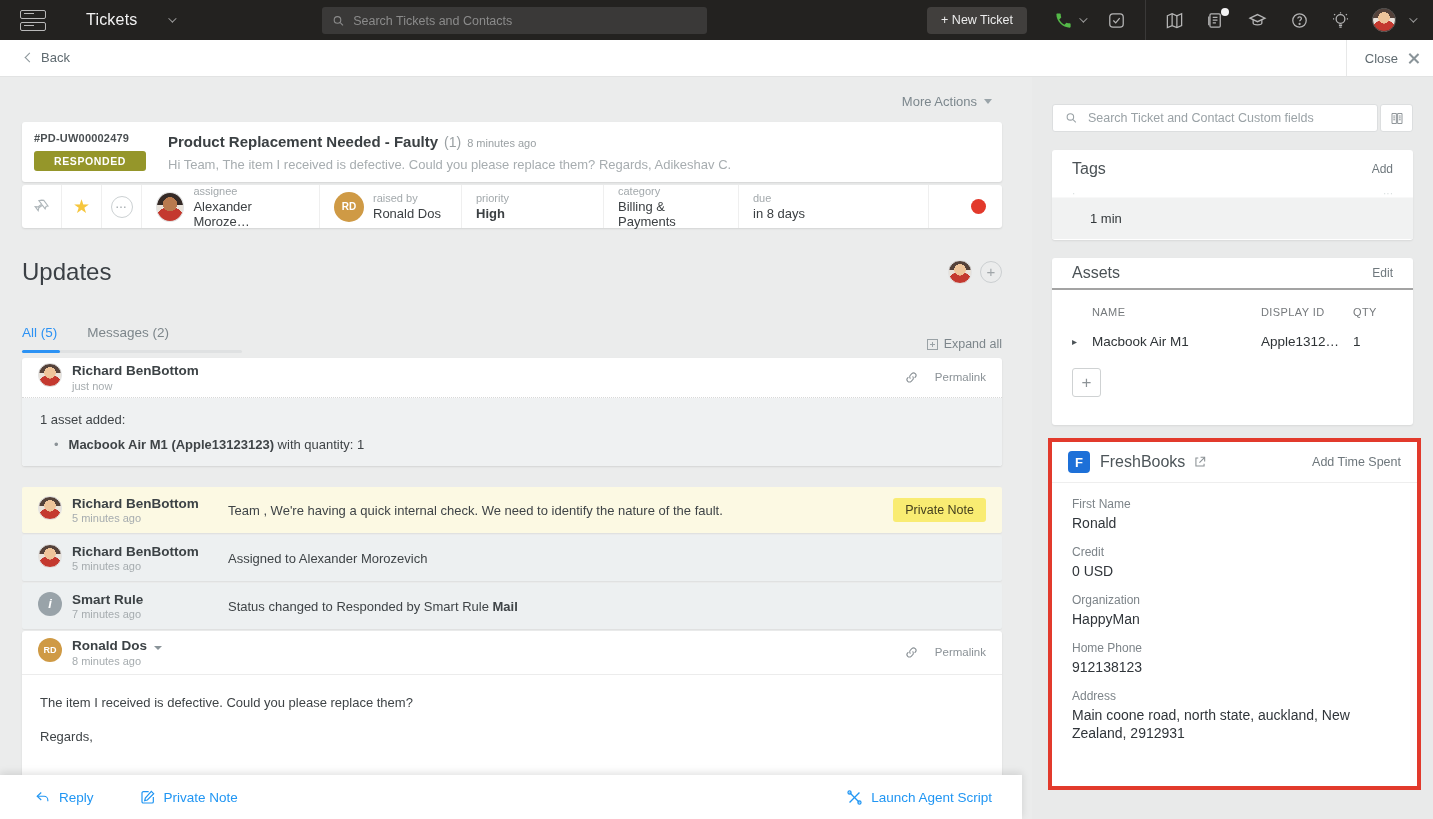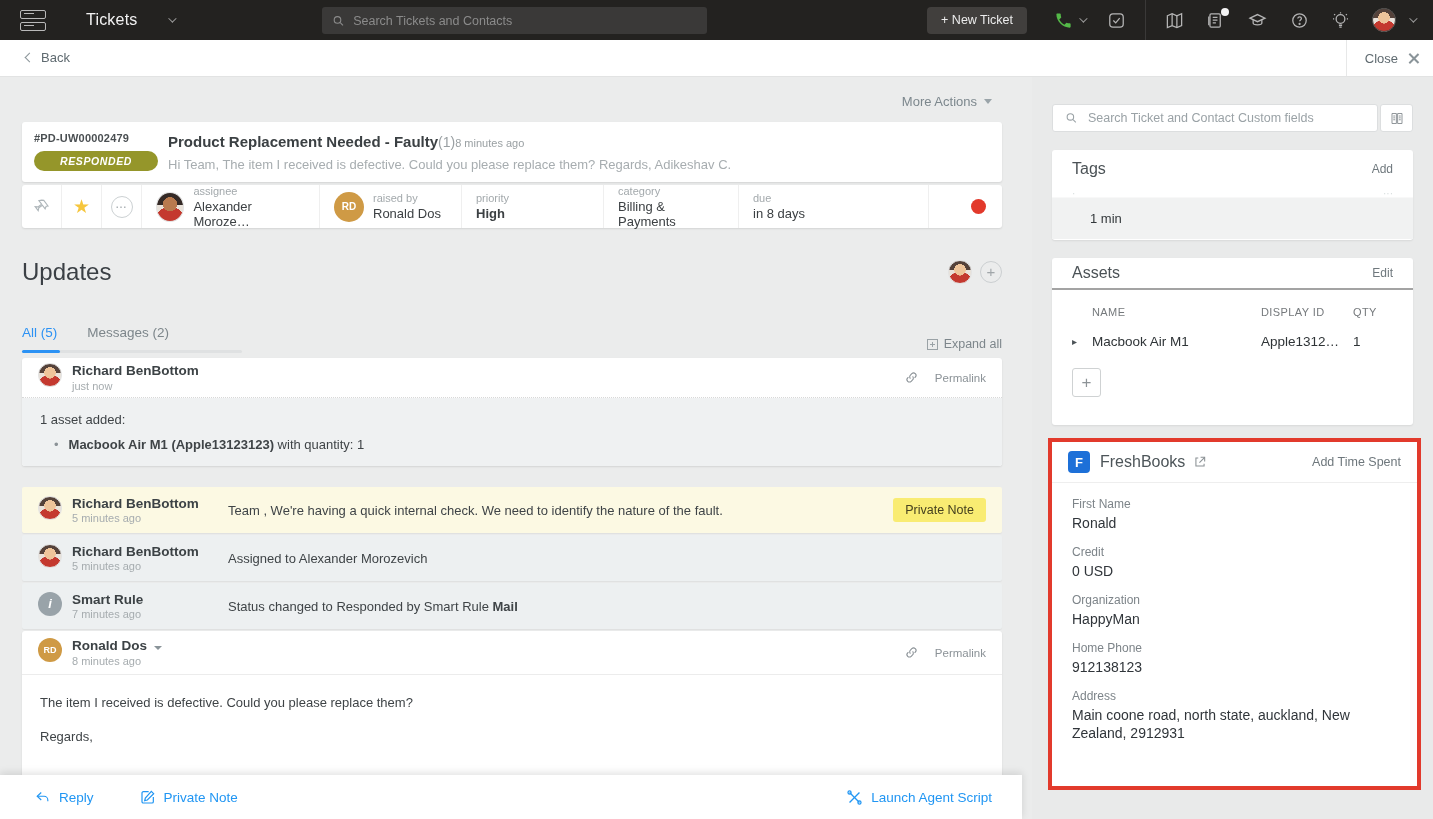--- a/index.html
+++ b/index.html
@@ -52,23 +52,23 @@
   
   .main { position:absolute; top:77px; left:0; width:1032px; bottom:0; }
   .card { background:#fff; border-radius:3px; box-shadow:0 1px 2px rgba(0,0,0,.1); }
 
   .more-actions { position:absolute; top:17px; right:40px; font-size:13px; color:#7c878d; cursor:pointer; display:flex; align-items:center; gap:7px; }
   .caret-down { width:0; height:0; border-left:4px solid transparent; border-right:4px solid transparent; border-top:5px solid #9aa4a9; }
 
   .ticket-card { position:absolute; top:45px; left:22px; width:980px; height:60px; display:flex; padding:10px 0 0 12px; }
   .ticket-idblock { width:122px; }
   .ticket-id { font-size:11px; font-weight:bold; color:#4a4f52; letter-spacing:.2px; }
-  .status-badge { margin-top:7px; background:#95962a; color:#fff; font-size:10.5px; font-weight:bold; letter-spacing:.6px; text-align:center; padding:4px 0; width:124px; border-radius:10px;font-style:italic; }
+  .status-badge { margin-top:7px; background:#95962a; color:#fff; font-size:10.5px; font-weight:bold; letter-spacing:.6px; text-align:center; padding:4px 0; width:112px; border-radius:3px; }
   .ticket-main { padding-left:12px; padding-top:1px; }
-  .ticket-titlerow { display:flex; align-items:baseline; }
+  .ticket-titlerow { display:flex; align-items:baseline; gap:6px; }
   .ticket-title { font-size:15px; font-weight:bold; color:#3b4043; }
   .ticket-count { font-size:14px; color:#9aa0a3; }
   .ticket-time { font-size:11px; color:#9aa0a3; }
   .ticket-excerpt { margin-top:7px; font-size:13px; color:#a7adb0; }
 
   .meta-strip { position:absolute; top:108px; left:22px; width:980px; height:43px; display:flex; align-items:stretch; }
   .meta-cell { display:flex; align-items:center; justify-content:center; border-right:1px solid #efefef; }
   .meta-iconcell { width:40px; cursor:pointer; }
   .pin-icon svg { stroke:#aeb6ba; }
   .star-glyph { color:#f6c63d; font-size:19px; line-height:1; }
@@ -95,21 +95,21 @@
   .tab-track::before { content:""; position:absolute; left:0; top:0; width:38px; height:3px; background:#2c92f4; border-radius:2px; }
   .expand-all { position:absolute; right:0; top:12px; font-size:12.5px; color:#7d868b; cursor:pointer; display:flex; align-items:center; gap:6px;text-align:right; }
   .box-plus { width:11px; height:11px; border:1px solid #9aa2a6; position:relative; }
   .box-plus::before { content:""; position:absolute; left:2px; top:4.5px; width:5px; height:1px; background:#9aa2a6; }
   .box-plus::after { content:""; position:absolute; left:4.5px; top:2px; width:1px; height:5px; background:#9aa2a6; }
 
   .upd-author { display:flex; align-items:flex-start; gap:10px; }
   .upd-avatar { width:24px; height:24px; border-radius:50%; flex:none; }
   .upd-name { font-size:13.5px; font-weight:bold; color:#3c4245; line-height:1.15; }
   .upd-time { font-size:11px; color:#a6acaf; margin-top:1px; }
-  .permalink { display:flex; align-items:center; gap:17px; font-size:11.5px; color:#8b9297; cursor:pointer; }
+  .permalink { display:flex; align-items:flex-start; gap:17px; font-size:11.5px; color:#8b9297; cursor:pointer; }
 
   .event-card { position:absolute; top:281px; left:22px; width:980px; height:108px; overflow:hidden; }
   .event-card-head { height:40px; display:flex; align-items:center; justify-content:space-between; padding:0 16px; border-bottom:1px dotted #d8d8d8; }
   .event-card-body { background:#eff1f2; height:68px; padding:14px 16px 0 18px; font-size:13px; color:#3f4447; }
   .bullet-line { margin-top:10px; padding-left:14px; }
   .bullet-dot { color:#8b9297; margin-right:10px; }
 
   .note-row, .evt-row { position:absolute; left:22px; width:980px; height:46px; border-radius:2px; display:flex; align-items:center; padding:0 16px; box-shadow:0 1px 1px rgba(0,0,0,.05); }
   .note-row { top:410px; background:#fcf9e3; }
   .evt-row1 { top:458px; background:#edf0f1; }

